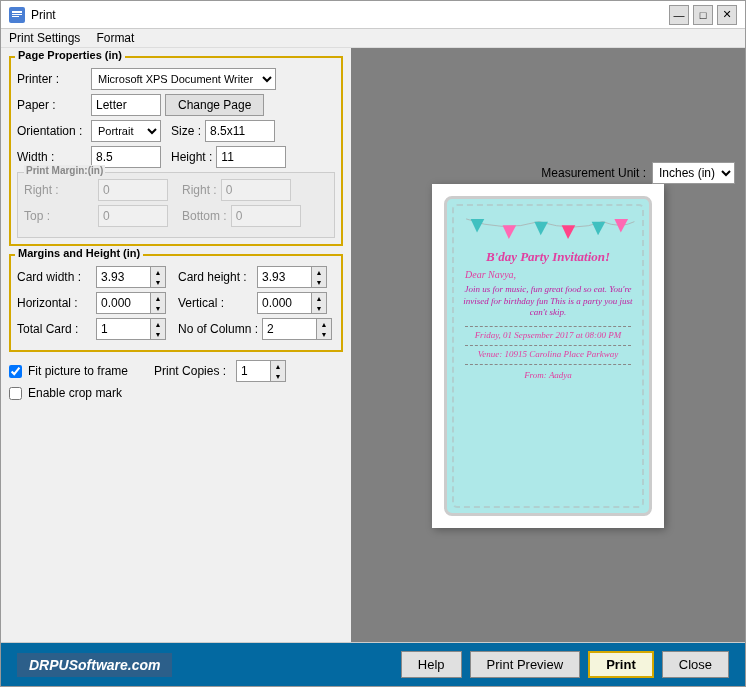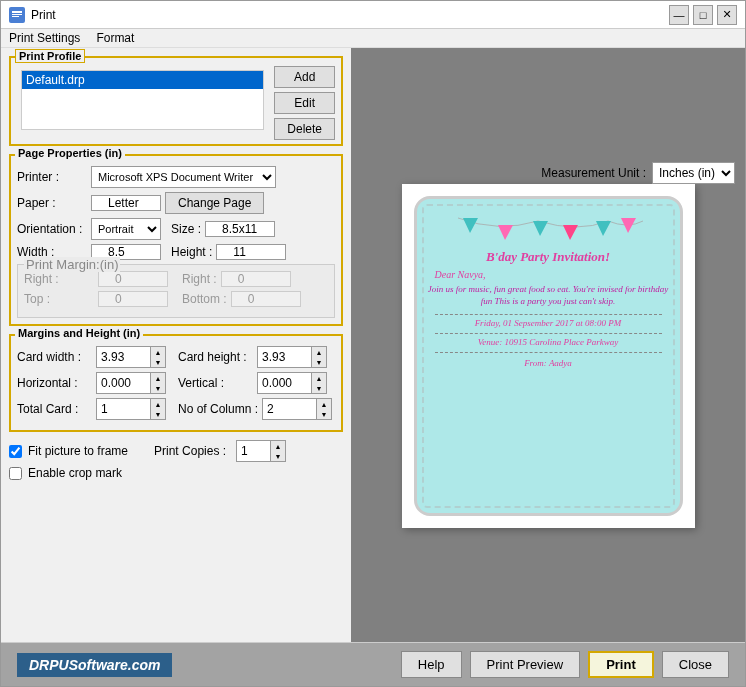--- a/index.html
+++ b/index.html
@@ -123,23 +123,23 @@
       font-size: 12px;
       color: #666;
     }
     .label-bold {
       font-weight: normal;
       color: #000;
     }
     .input-field {
       border: 1px solid #999;
       background: #fff;
-      padding: 2px 16px;
-      font-size: 12px;
-      height: 16px;
+      padding: 2px 4px;
+      font-size: 12px;
+      height: 22px;
     }
     .input-sm { width: 70px; }
     select {
       border: 1px solid #999;
       background: #fff;
       padding: 1px 2px;
       font-size: 12px;
       height: 22px;
     }
     .disabled-label { color: #999; }
@@ -182,21 +182,21 @@
       display: flex;
       align-items: center;
       gap: 6px;
       margin-bottom: 4px;
     }
     .footer-bar {
       display: flex;
       align-items: center;
       justify-content: space-between;
       padding: 8px 16px;
-      background: #a3a3a3;
+      background: #0369a1;
       border-top: 1px solid #ccc;
     }
     .footer-buttons {
       display: flex;
       gap: 8px;
     }
     .btn-print {
       background: #f5f5dc;
       border: 2px solid #d4a800;
       padding: 4px 16px;
@@ -214,25 +214,25 @@
     .drpu-watermark {
       background: #2c5f8a;
       color: #fff;
       font-size: 14px;
       font-weight: bold;
       padding: 4px 12px;
       font-style: italic;
     }
     
     .card-preview {
-      width: 269px;
+      width: 208px;
       height: 320px;
       background: #aee8e8;
       border: 3px solid #ccc;
-      border-radius: 16px;
+      border-radius: 8px;
       padding: 10px;
       position: relative;
       display: flex;
       flex-direction: column;
       font-family: Georgia, serif;
       overflow: hidden;
     }
     .card-preview::before {
       content: '';
       position: absolute;
@@ -327,35 +327,20 @@
 
   <div class="menu-bar">
     <span class="menu-item">Print Settings</span>
     <span class="menu-item">Format</span>
   </div>
 
   <div class="main-content">
 
     <div class="left-panel">
 
-      <div style="border: 2px solid #d4a800; margin-bottom: 8px; padding: 4px 6px; position: relative;">
-        <div style="position: absolute; top: -9px; left: 4px; background: #f0f0f0; padding: 0 3px; font-weight: bold; font-size: 11px; color: #000; border: 1px solid #d4a800;">Print Profile</div>
-        <div style="display: flex; gap: 6px; margin-top: 4px;">
-          <div style="flex: 1;">
-            <div class="profile-list">
-              <div class="profile-item">Default.drp</div>
-            </div>
-          </div>
-          <div style="display: flex; flex-direction: column; gap: 4px;">
-            <button class="btn">Add</button>
-            <button class="btn">Edit</button>
-            <button class="btn">Delete</button>
-          </div>
-        </div>
-      </div>
 
       <div style="border: 2px solid #d4a800; margin-bottom: 8px; padding: 6px 6px 6px 6px; position: relative;">
         <div style="position: absolute; top: -9px; left: 4px; background: #f0f0f0; padding: 0 3px; font-weight: bold; font-size: 11px; color: #000;">Page Properties (in)</div>
 
         <div class="row" style="margin-top: 4px;">
           <span class="label label-bold">Printer :</span>
           <select style="width: 185px; font-size: 11px;"><option>Microsoft XPS Document Writer</option></select>
         </div>
 
 
@@ -373,21 +358,21 @@
         </div>
 
         <div class="row">
           <span class="label label-bold">Width :</span>
           <input class="input-field input-sm" type="text" value="8.5" style="">
           <span style="margin-left: 6px;">Height :</span>
           <input class="input-field" type="text" style="width: 70px;" value="11">
         </div>
 
         <div style="border: 1px solid #ccc; padding: 6px; position: relative; background: #ebebeb; margin-top: 4px;">
-          <div style="position: absolute; top: -8px; left: 6px; background: #ebebeb; padding: 0 2px; font-size: 13px; color: #888;">Print Margin:(in)</div>
+          <div style="position: absolute; top: -8px; left: 6px; background: #ebebeb; padding: 0 2px; font-size: 10px; color: #888; font-weight: bold;">Print Margin:(in)</div>
           <div class="row">
             <span class="label disabled-label">Right :</span>
             <input class="input-field input-sm disabled-input" type="text" disabled="" value="0" style="">
             <span style="margin-left: 10px; color: #999;">Right :</span>
             <input class="input-field input-sm disabled-input" type="text" disabled="" value="0" style="">
           </div>
           <div class="row">
             <span class="label disabled-label">Top :</span>
             <input class="input-field input-sm disabled-input" type="text" disabled="" value="0" style="">
             <span style="margin-left: 10px; color: #999;">Bottom :</span>

